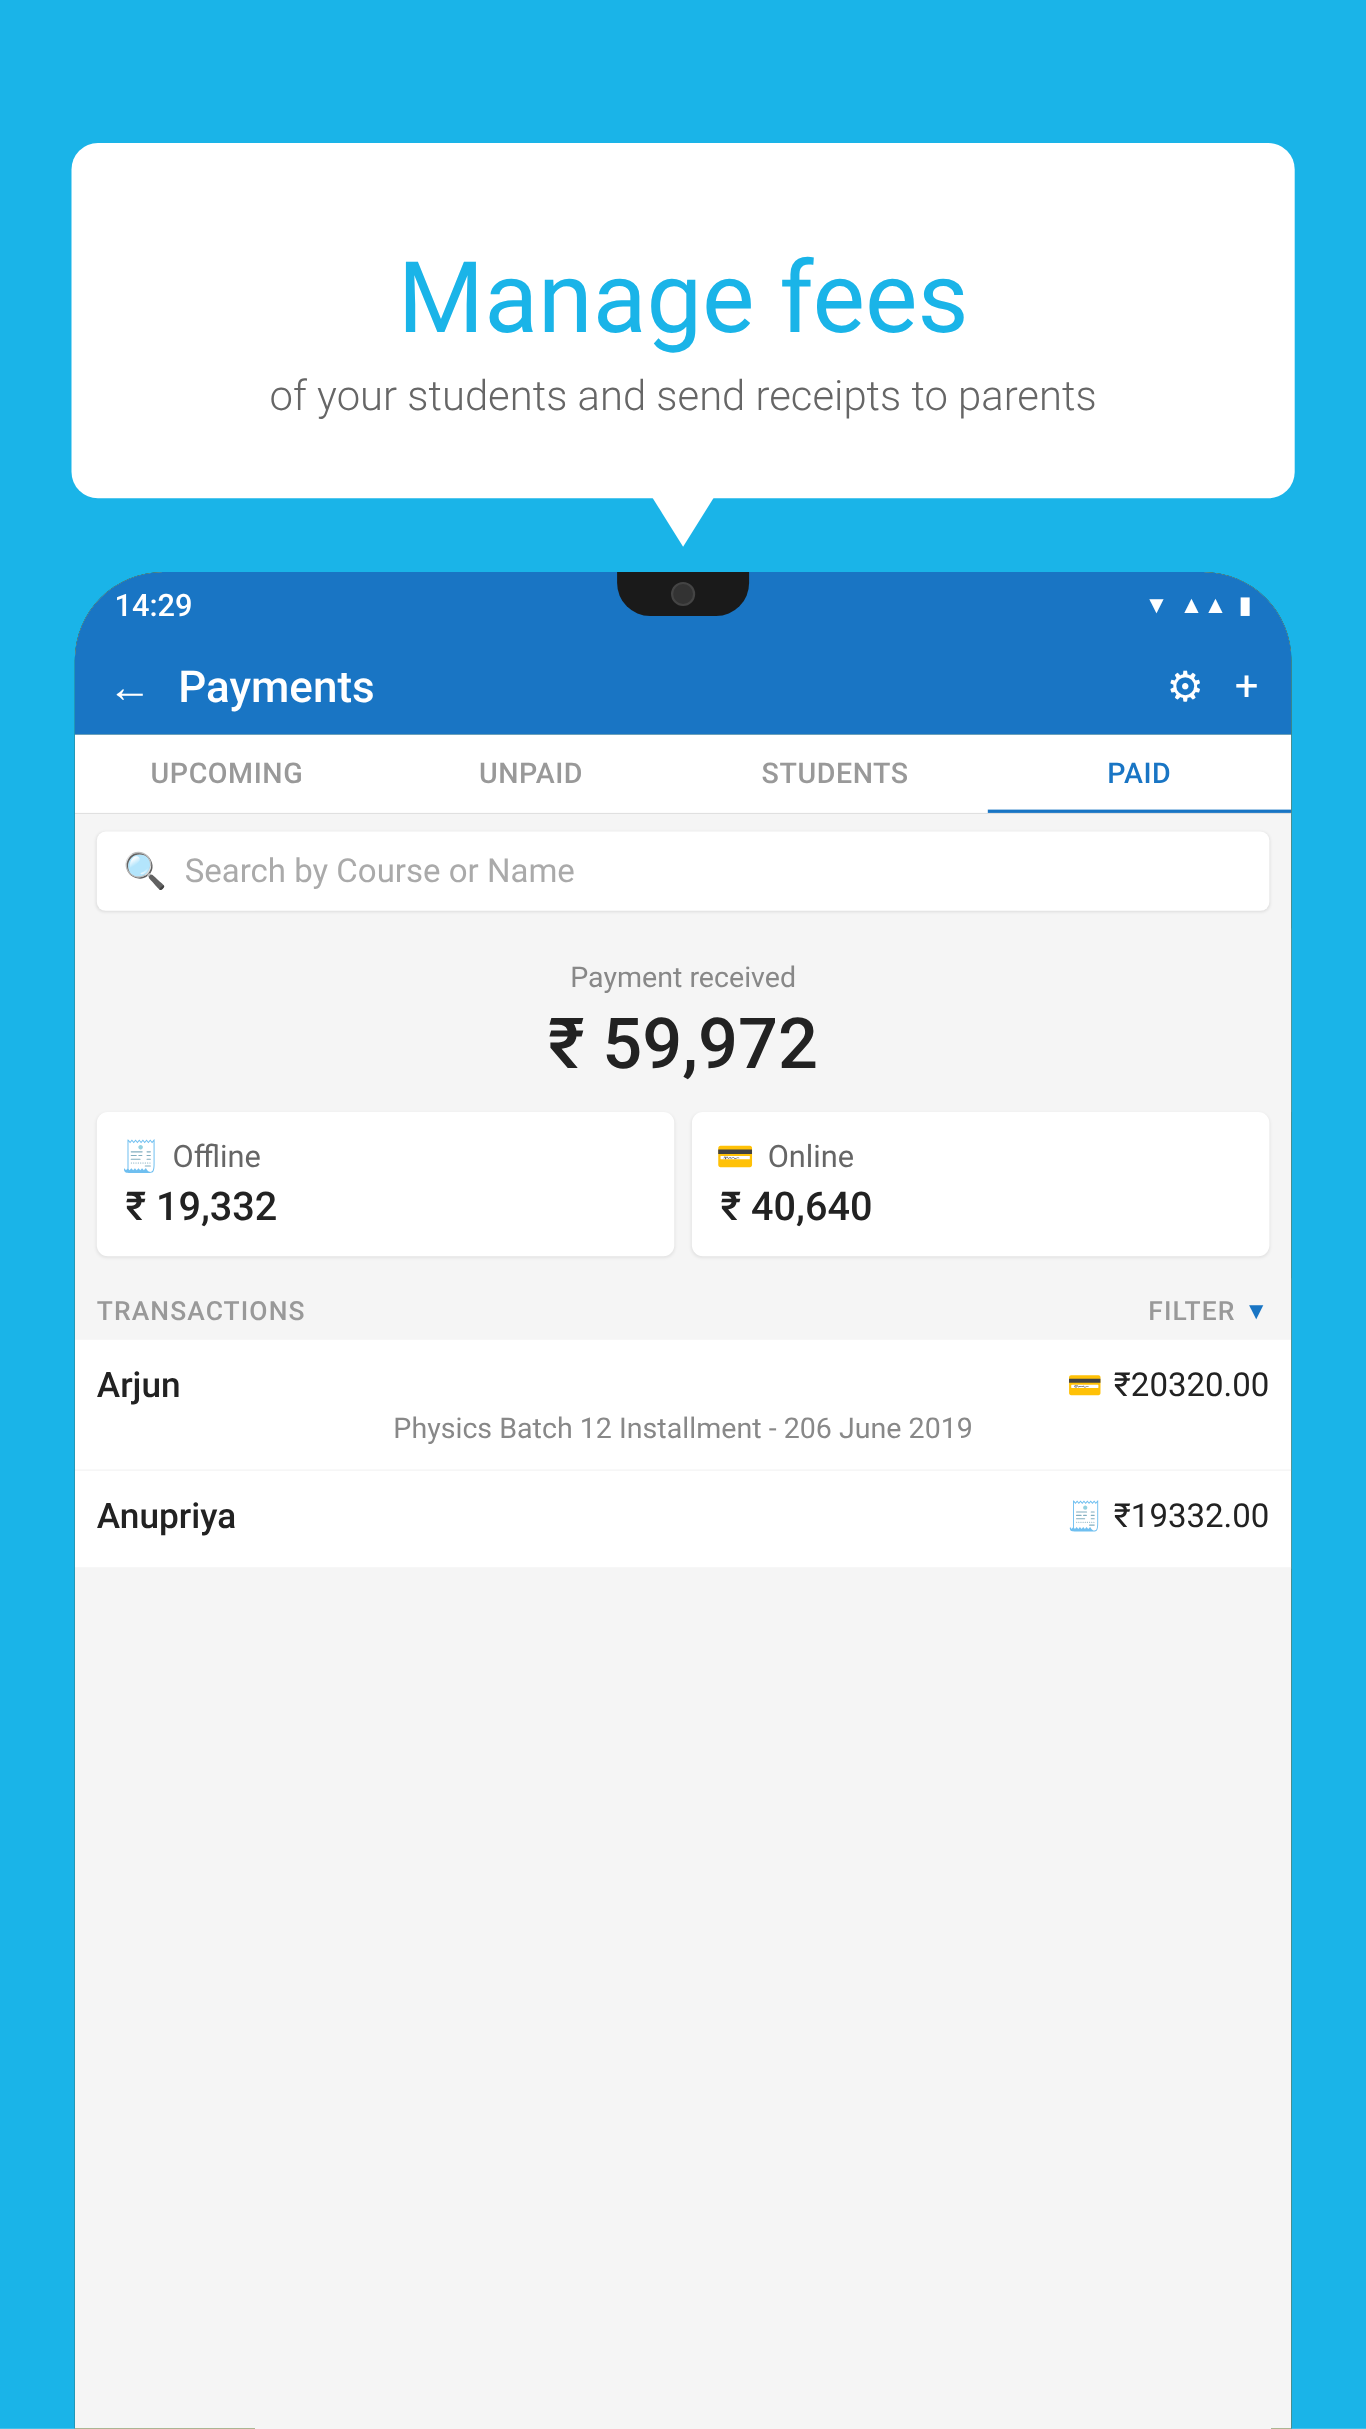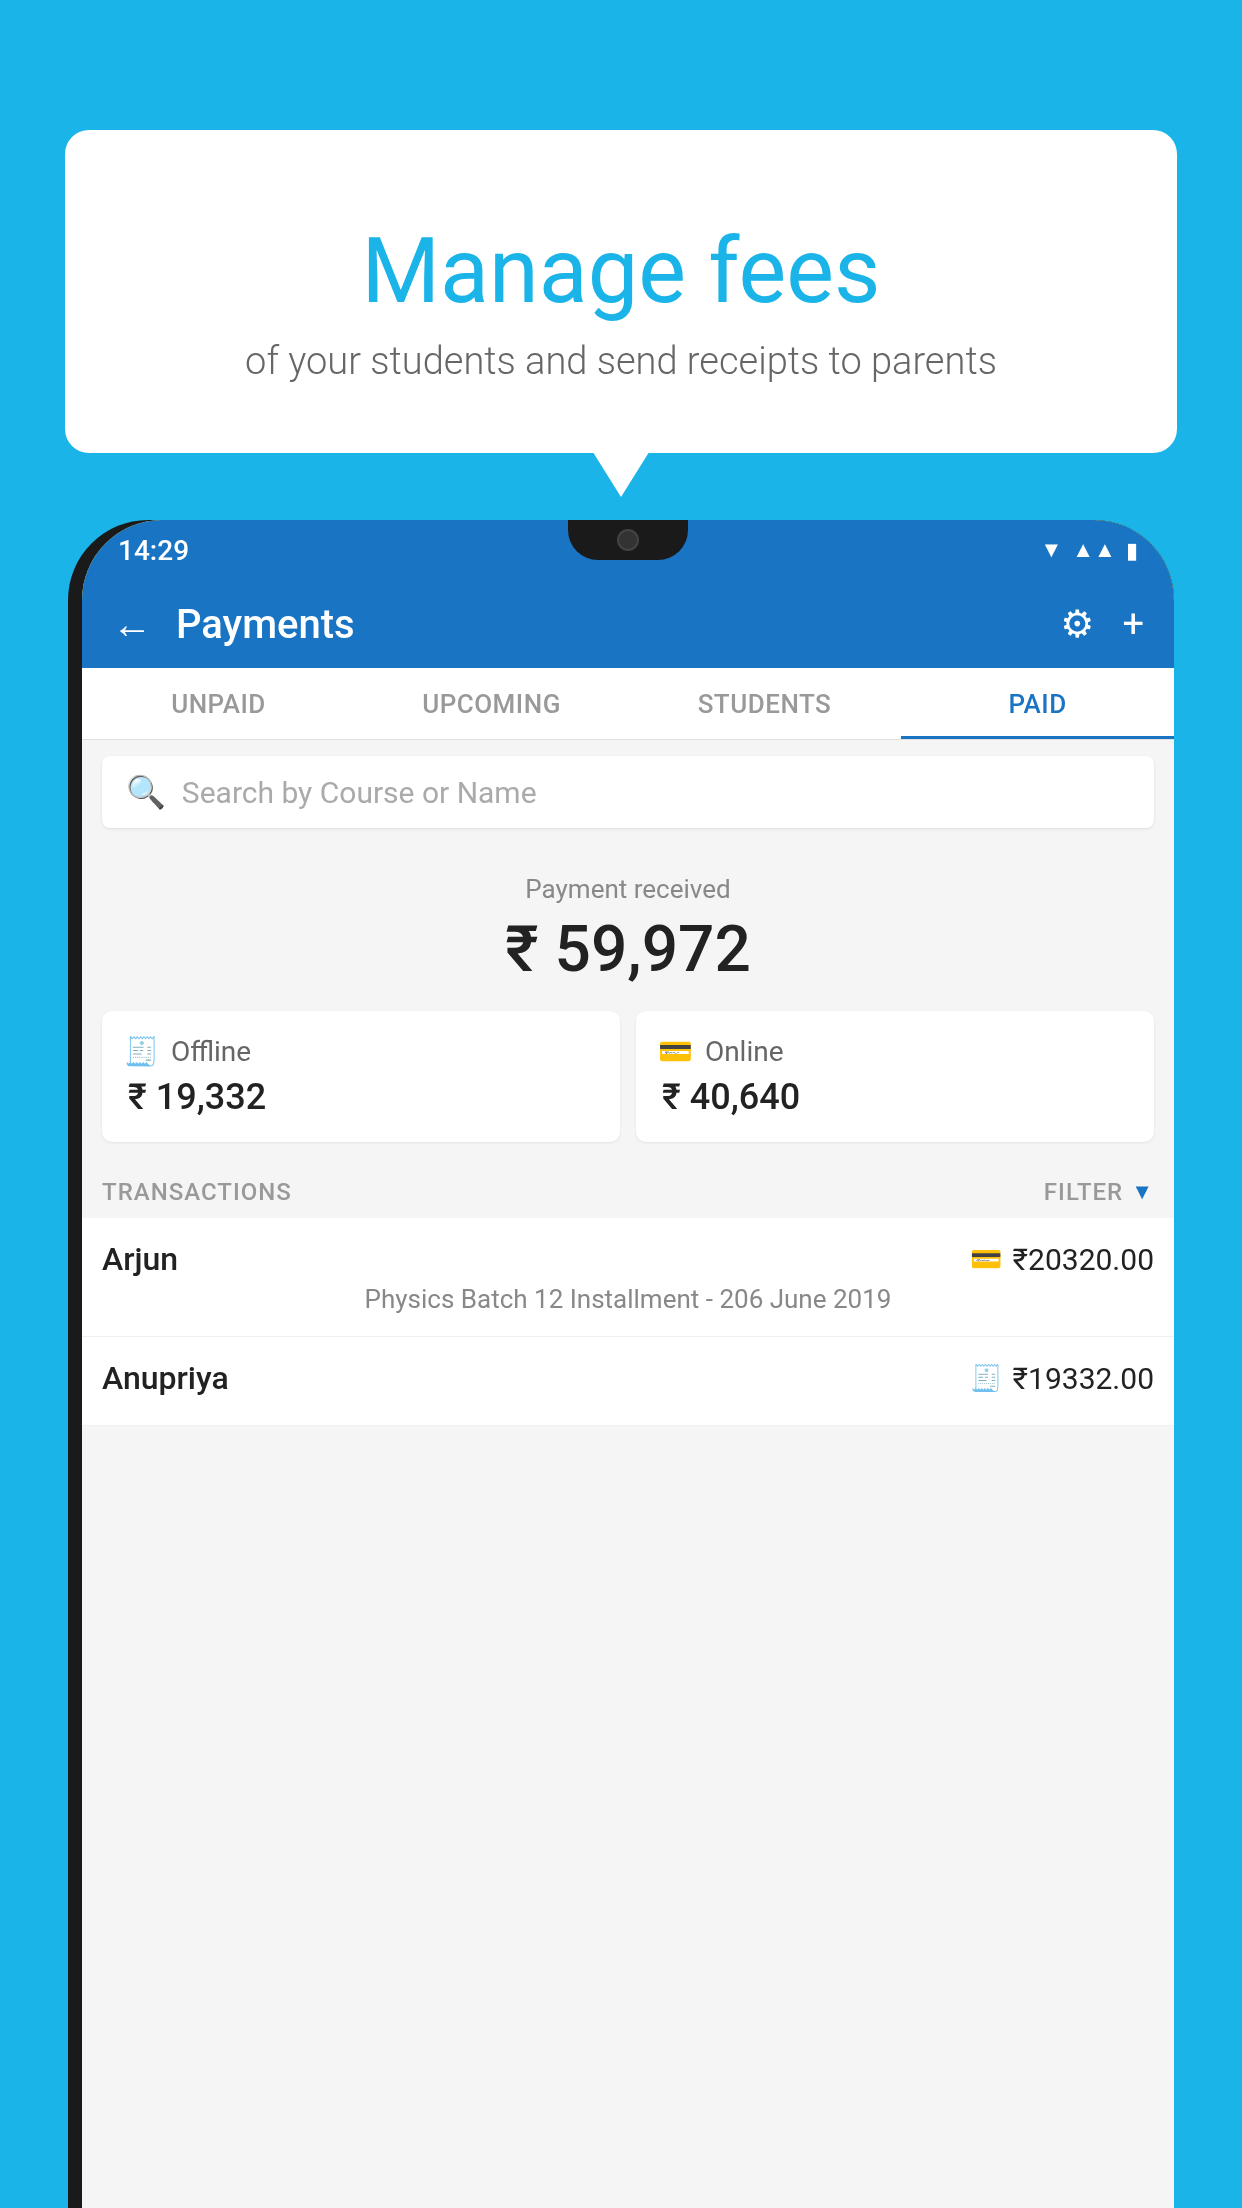--- a/index.html
+++ b/index.html
@@ -321,21 +321,20 @@
     }
 
     
     .phone-screen {
       background: #fde047;
       height: 100%;
       overflow: hidden;
       border-radius: 80px 80px 0 0;
       display: flex;
       flex-direction: column;
-      margin-left: 14px;
     }
   </style>
 </head>
 <body>
 
 <div class="speech-bubble">
   <h1>Manage fees</h1>
   <p>of your students and send receipts to parents</p>
 </div>
 
@@ -358,24 +357,24 @@
       <span class="app-bar-back">←</span>
       <span class="app-bar-title">Payments</span>
       <div class="app-bar-actions">
         <span class="app-bar-icon">⚙</span>
         <span class="app-bar-icon">+</span>
       </div>
     </div>
 
     <div class="tabs">
       <div class="tab">
+        <span>UPCOMING</span>
+      </div>
+      <div class="tab">
         <span>UNPAID</span>
-      </div>
-      <div class="tab">
-        <span>UPCOMING</span>
       </div>
       <div class="tab">
         <span>STUDENTS</span>
       </div>
       <div class="tab active">
         <span>PAID</span>
       </div>
     </div>
 
     <div class="content">

